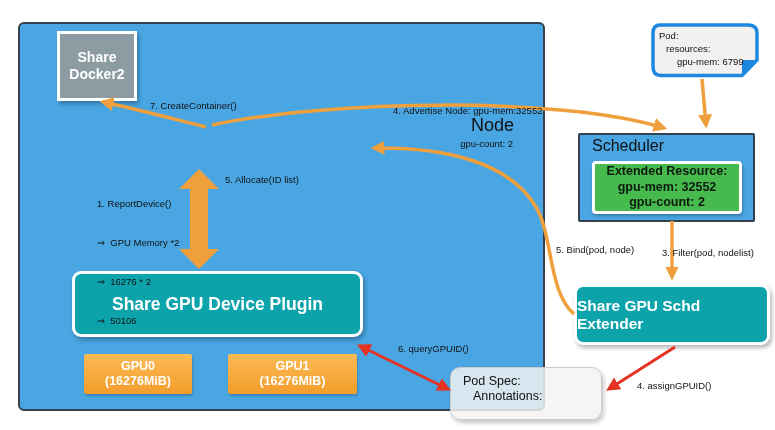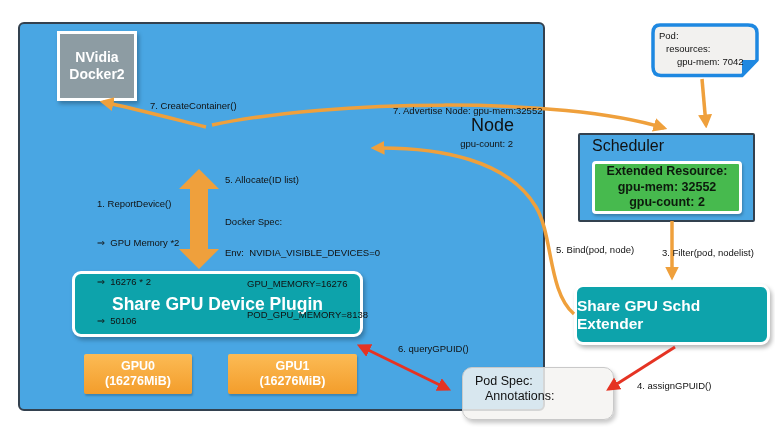--- a/index.html
+++ b/index.html
@@ -61,21 +61,21 @@
     left:574px;top:284px;width:190px;height:55px;background:#0da3ab;
     border:3px solid #fff;border-radius:9px;box-shadow:2px 3px 4px rgba(0,0,0,.28);
     display:flex;align-items:center;justify-content:center;
     color:#fff;font-weight:bold;font-size:15.5px;z-index:2;
   }
   
   .podspec-box{
     left:450px;top:367px;width:152px;height:53px;
     background:rgba(244,243,241,.84);border:1.5px solid #c9c9c9;border-radius:10px;
     box-shadow:2px 3px 4px rgba(0,0,0,.22);z-index:2;
-    font-size:12.5px;line-height:14.5px;color:#111;padding-top:6px;box-sizing:border-box;margin-left:12px;
+    font-size:12.5px;line-height:14.5px;color:#111;padding-top:6px;box-sizing:border-box;
   }
   .podspec-box .ind0{padding-left:12px;}
   .podspec-box .ind1{padding-left:22px;}
   .podspec-box .ind2{padding-left:44px;}
   
   .podnote-text{left:659px;top:29px;font-size:9.5px;line-height:13px;color:#111;z-index:4;}
   .podnote-text .ind1{padding-left:7px;}
   .podnote-text .ind2{padding-left:18px;}
   
   .ann{font-size:9.5px;color:#111;z-index:4;white-space:pre;}
@@ -95,21 +95,21 @@
 </style>
 </head>
 <body>
 
 <div class="stage">
 
   <div class="abs node-box"></div>
   <div class="abs node-label">Node</div>
 
   <div class="abs nvidia-box">
-    <div>NVidia</div>
+    <div>Share</div>
     <div>Docker2</div>
   </div>
 
 
   <div class="abs plugin-box">
     <span>Share GPU Device Plugin</span>
   </div>
 
   <div class="abs gpu-box gpu0">
     <div>GPU0</div>
@@ -165,43 +165,37 @@
     <polygon points="199,169 179,189 190,189 190,249 179,249 199,269 219,249 208,249 208,189 219,189" fill="#efa03c"></polygon>
 
     <path d="M360 346 L448 389" fill="none" stroke="#e53323" stroke-width="3" marker-start="url(#ar)" marker-end="url(#ar)"></path>
 
     <path d="M675 347 L609 389" fill="none" stroke="#e53323" stroke-width="3" marker-end="url(#ar)"></path>
   </svg>
 
   <div class="abs podnote-text">
     <div>Pod:</div>
     <div class="ind1">resources:</div>
-    <div class="ind2">gpu-mem: 7042</div>
+    <div class="ind2">gpu-mem: 6799</div>
   </div>
 
   <div class="abs ann l-report">
     <div>1. ReportDevice()</div>
     <div>⇒  GPU Memory *2</div>
     <div>⇒  16276 * 2</div>
     <div>⇒  50106</div>
   </div>
 
   <div class="abs ann l-adv">
-    <div>7. Advertise Node: gpu-mem:32552</div>
+    <div>4. Advertise Node: gpu-mem:32552</div>
     <div class="line2">gpu-count: 2</div>
   </div>
 
   <div class="abs ann l-alloc">5. Allocate(ID list)</div>
 
-  <div class="abs ann l-docker">
-    <div>Docker Spec:</div>
-    <div>Env:  NVIDIA_VISIBLE_DEVICES=0</div>
-    <div class="indent">GPU_MEMORY=16276</div>
-    <div class="indent">POD_GPU_MEMORY=8138</div>
-  </div>
 
   <div class="abs ann l-create">7. CreateContainer()</div>
   <div class="abs ann l-bind">5. Bind(pod, node)</div>
   <div class="abs ann l-filter">3. Filter(pod, nodelist)</div>
   <div class="abs ann l-query">6. queryGPUID()</div>
   <div class="abs ann l-assign">4. assignGPUID()</div>
 
 </div>
 
 </body></html>

